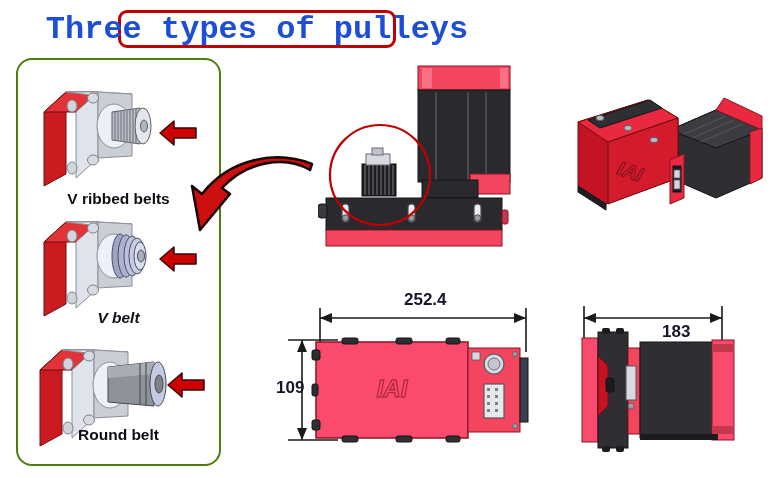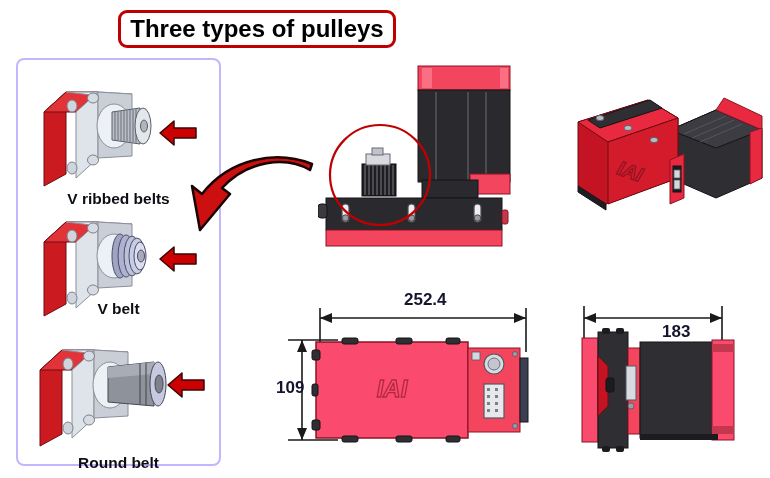--- a/index.html
+++ b/index.html
@@ -27,36 +27,37 @@
     height: 38px;
     border: 3px solid #C00000;
     border-radius: 9px;
     background: #ffffff;
     display: flex;
     align-items: center;
     justify-content: center;
     box-sizing: border-box;
   }
   #title-text {
-    font-size: 24px;
+    font-size: 32px;
     font-weight: bold;
-    color: #000000;
+    color: #1d4ed8;
     letter-spacing: 0px;
     white-space: nowrap;
+    font-family: Liberation Mono, monospace;
   }
 
   
   #left-panel {
     position: absolute;
     left: 16px;
     top: 58px;
     width: 205px;
     height: 408px;
-    border: 2px solid #c4b5fd;
-    border-radius: 8px;
+    border: 2px solid #4d7c0f;
+    border-radius: 16px;
     background: #ffffff;
     box-sizing: border-box;
   }
   .pulley-block {
     position: absolute;
     left: 0;
     width: 201px;
   }
   .pulley-label {
     position: absolute;
@@ -159,21 +160,21 @@
           <ellipse cx="90" cy="44" rx="8" ry="21" fill="#AEB2D0" stroke="#4a4e66" stroke-width="1"></ellipse>
           <ellipse cx="96" cy="44" rx="8" ry="20" fill="#BCC0DA" stroke="#4a4e66" stroke-width="1"></ellipse>
           <ellipse cx="101" cy="44" rx="8" ry="18" fill="#C9CCE5" stroke="#4a4e66" stroke-width="1"></ellipse>
           <ellipse cx="104" cy="44" rx="6" ry="14" fill="#DCDEEF" stroke="#4a4e66" stroke-width="1"></ellipse>
           <ellipse cx="105" cy="44" rx="3.5" ry="6" fill="#A8ACBC" stroke="#4a4e66" stroke-width="1"></ellipse>
         </g>
       </svg>
       <svg class="red-arrow-glyph" style="left:140px; top:32px;" width="40" height="30" viewBox="0 0 40 30">
         <polygon points="2,15 16,3 16,10 38,10 38,20 16,20 16,27" fill="#CC0000" stroke="#3a0505" stroke-width="1.5" stroke-linejoin="round"></polygon>
       </svg>
-      <div class="pulley-label" style="top:88px;">V belt</div>
+      <div class="pulley-label" style="top:97px;font-style:italic;">V belt</div>
     </div>
 
     <div class="pulley-block" style="top:278px;height:126px;">
       <svg class="bracket-svg" style="left:14px; top:0px;" width="165" height="112" viewBox="0 0 165 112">
         <polygon points="8,32 30,12 30,96 8,108" fill="#CC1B20" stroke="#6d0d10" stroke-width="1"></polygon>
         <polygon points="8,32 30,12 62,12 40,32" fill="#E23338" stroke="#6d0d10" stroke-width="1"></polygon>
         <polygon points="30,12 62,12 96,14 64,16" fill="#E9ECF1" stroke="#8a8f99" stroke-width="1"></polygon>
         <polygon points="40,32 62,12 62,80 40,100" fill="#DFE3EA" stroke="#8a8f99" stroke-width="1"></polygon>
         <polygon points="62,12 96,14 96,78 62,80" fill="#C9CED7" stroke="#8a8f99" stroke-width="1"></polygon>
         <ellipse cx="36" cy="26" rx="5" ry="6" fill="#CFD4DD" stroke="#7d838d" stroke-width="1"></ellipse>
@@ -187,21 +188,21 @@
           <polygon points="76,29 122,24 122,36 76,40" fill="#A8ADB5" stroke="none"></polygon>
           <line x1="108" y1="25.5" x2="108" y2="66.5" stroke="#4e5259" stroke-width="1.2"></line>
           <line x1="114" y1="25" x2="114" y2="67" stroke="#4e5259" stroke-width="1.2"></line>
           <ellipse cx="126" cy="46" rx="8" ry="22" fill="#C6C9E2" stroke="#45494f" stroke-width="1"></ellipse>
           <ellipse cx="127" cy="46" rx="4" ry="9" fill="#7E8289" stroke="#45494f" stroke-width="1"></ellipse>
         </g>
       </svg>
       <svg class="red-arrow-glyph" style="left:148px; top:32px;" width="40" height="30" viewBox="0 0 40 30">
         <polygon points="2,15 16,3 16,10 38,10 38,20 16,20 16,27" fill="#CC0000" stroke="#3a0505" stroke-width="1.5" stroke-linejoin="round"></polygon>
       </svg>
-      <div class="pulley-label" style="top:116px;">Round belt</div>
+      <div class="pulley-label" style="top:88px;">Round belt</div>
     </div>
 
   </div>
 
   <svg id="curved-arrow" width="140" height="110" viewBox="0 0 140 110">
     <path d="M132,28 C108,14 70,18 44,46 L52,52 L22,88 L14,44 L24,52 C52,16 98,8 134,22 Z" fill="#CC1010" stroke="#1a0303" stroke-width="2.5" stroke-linejoin="round"></path>
   </svg>
 
   <svg class="view" style="left:318px; top:62px;" width="200" height="190" viewBox="0 0 200 190">
 

